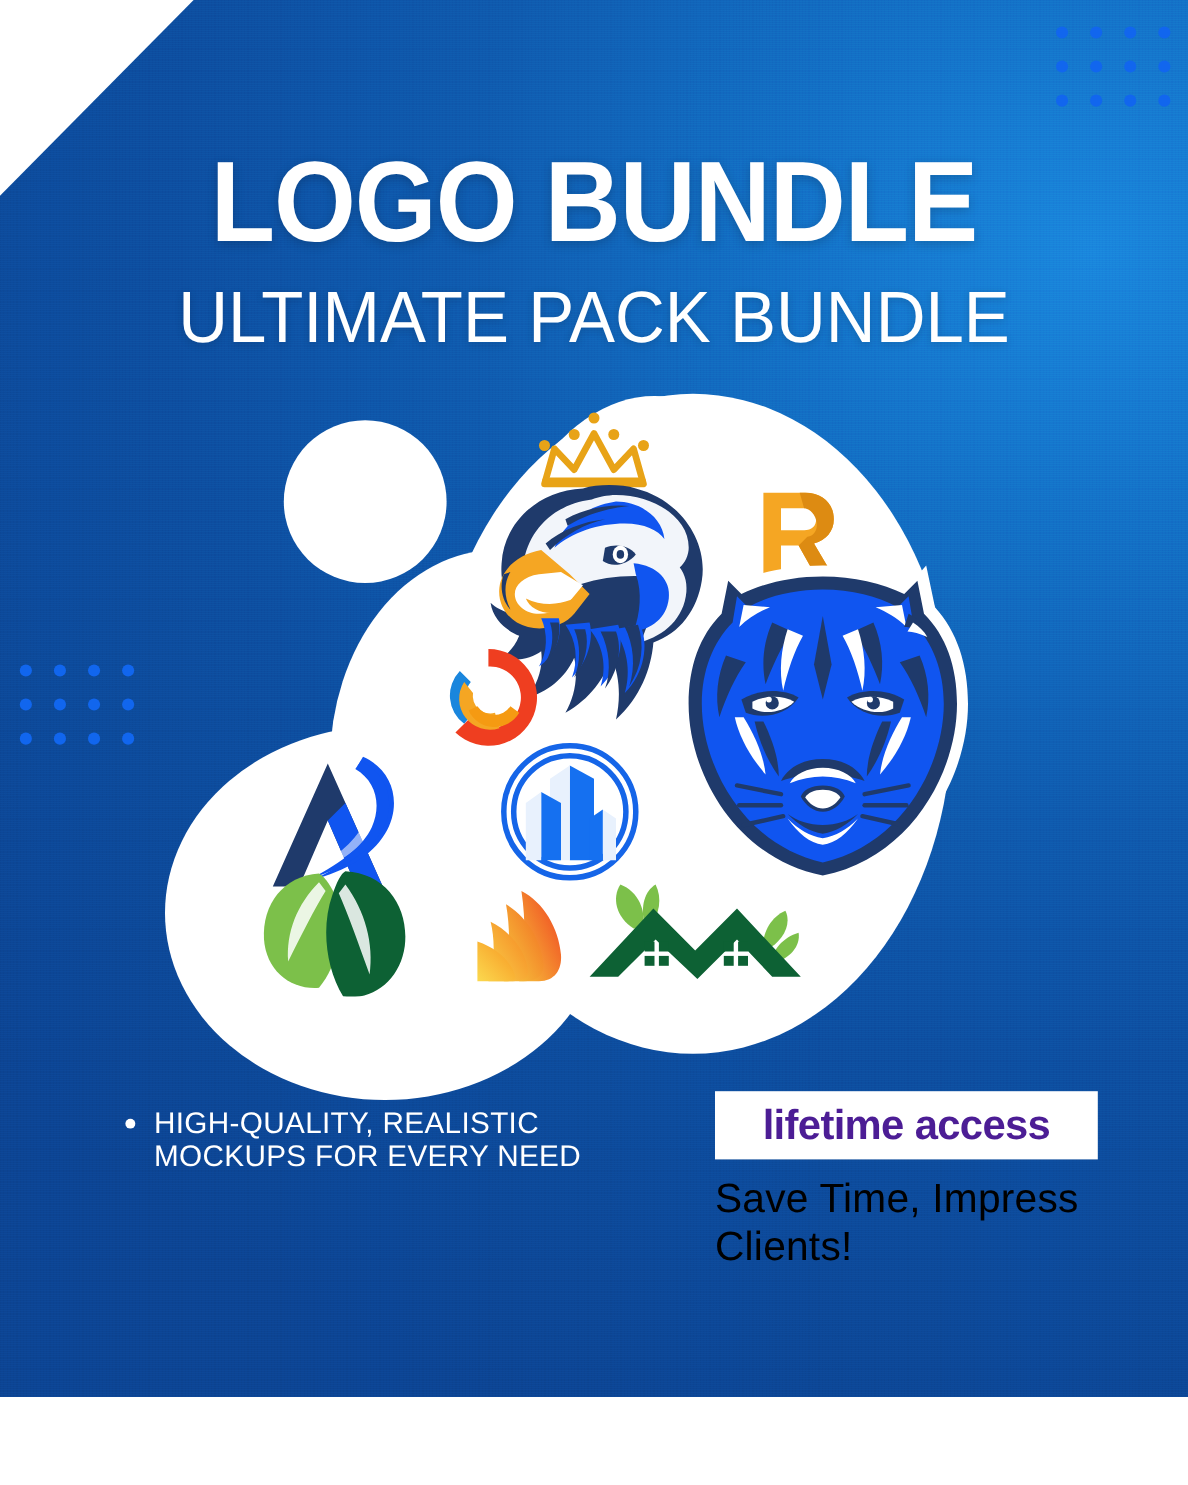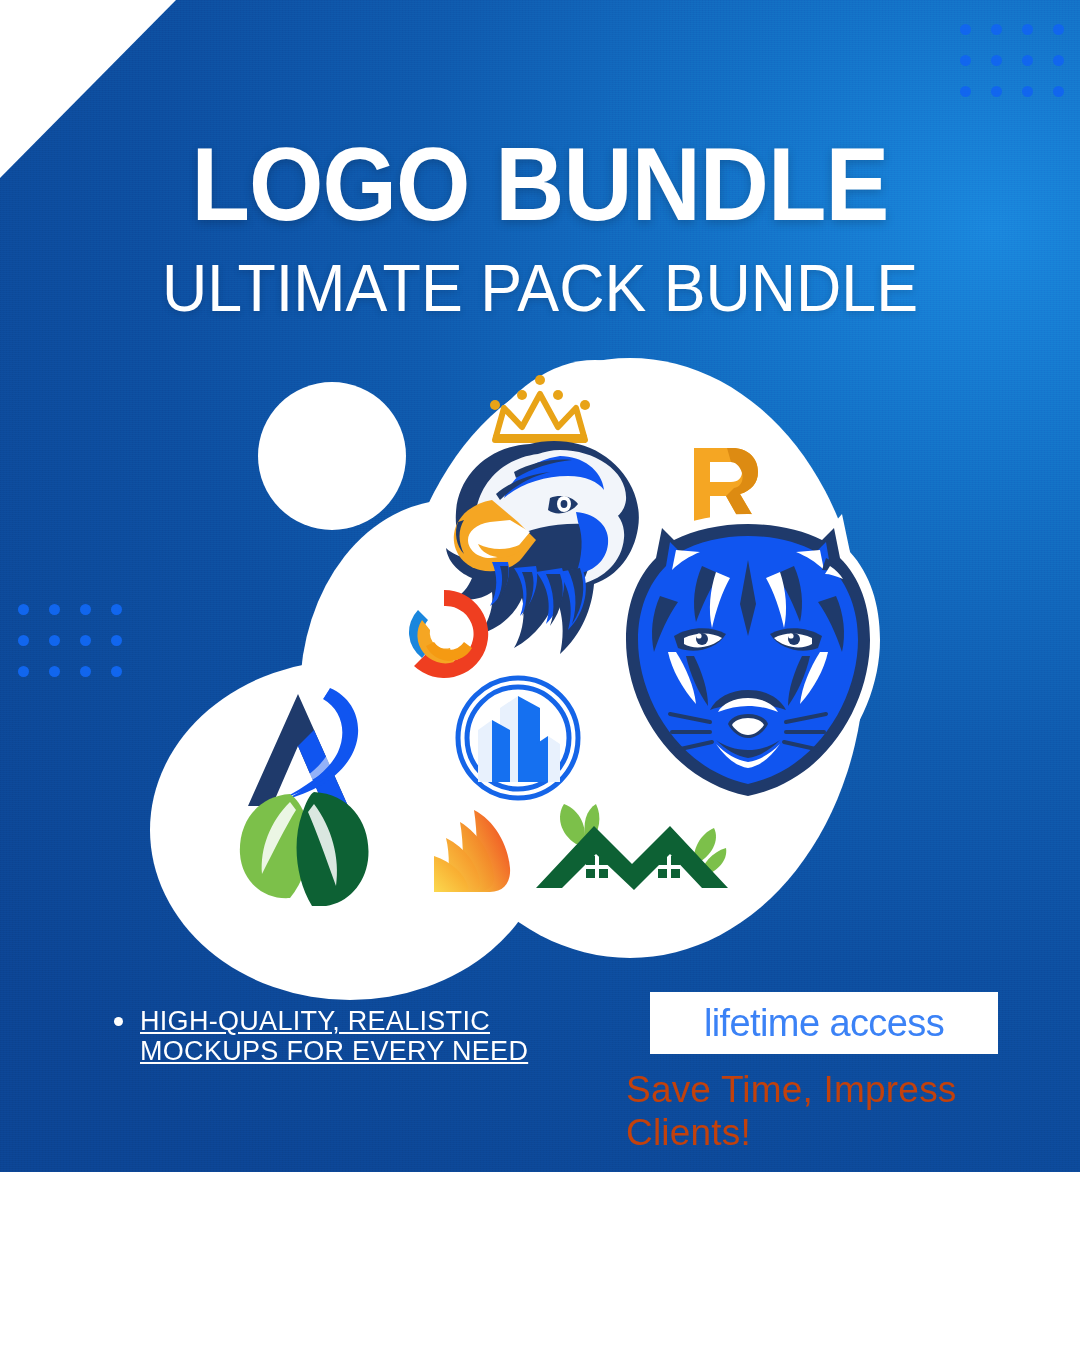--- a/index.html
+++ b/index.html
@@ -1,19 +1,19 @@
 <!DOCTYPE html>
 <html><head>
 <meta charset="utf-8">
 <style>
   html,body{margin:0;padding:0;background:#ffffff;}
   body{width:1080px;height:1350px;overflow:hidden;
        font-family:"Liberation Sans","DejaVu Sans",sans-serif;}
 
-  #poster{position:relative;width:1080px;height:1172px;background:#ffffff;overflow:hidden;}
+  #poster{position:relative;width:1080px;height:1350px;background:#ffffff;overflow:hidden;}
 
   
   .bg-panel{position:absolute;left:0;top:0;width:1080px;height:1270px;
     background:
       radial-gradient(120% 90% at 92% 18%, #1a86dd 0%, #1370c6 22%, #0f5aae 45%, #0d4ea0 65%, #0c4493 100%);
   }
   .bg-noise{position:absolute;inset:0;opacity:.16;mix-blend-mode:overlay;
     background-image:
       repeating-linear-gradient(0deg,rgba(255,255,255,.25) 0 1px,transparent 1px 2px),
       repeating-linear-gradient(90deg,rgba(0,0,0,.22) 0 1px,transparent 1px 3px);
@@ -42,32 +42,32 @@
   #blob-main{left:395px;top:358px;width:470px;height:600px;}
   #blob-sub {left:150px;top:660px;width:400px;height:340px;}
   #blob-tail{left:258px;top:382px;width:148px;height:148px;}
   #blob-link{left:300px;top:500px;width:330px;height:420px;background:#fff;border-radius:46% 50% 50% 44%;position:absolute;}
   #blob-link2{left:430px;top:360px;width:330px;height:560px;background:#fff;border-radius:50%;position:absolute;}
 
   .logo{position:absolute;}
 
   
   .bullets{position:absolute;left:104px;top:1006px;width:470px;color:#fff;}
-  .bullets ul{margin:0;padding:0;list-style:none;text-decoration:underline;}
+  .bullets ul{margin:0;padding:0;list-style:none;}
   .bullets li{position:relative;padding-left:36px;margin-bottom:24px;
     font-size:27px;line-height:1.12;letter-spacing:.3px;font-weight:400;}
   .bullets li:last-child{margin-bottom:0;}
   .bullets li::before{content:"";position:absolute;left:10px;top:11px;
     width:9px;height:9px;border-radius:50%;background:#fff;}
 
   
   .badge{position:absolute;left:650px;top:992px;width:348px;height:62px;background:#fff;
     display:flex;align-items:center;justify-content:center;}
-  .badge span{color:#3b82f6;font-size:38px;font-weight:400;letter-spacing:-.6px;}
-  .tagline{position:absolute;left:626px;top:1068px;width:360px;color:#c2410c;
+  .badge span{color:#4c1d95;font-size:38px;font-weight:700;letter-spacing:-.6px;}
+  .tagline{position:absolute;left:650px;top:1068px;width:360px;color:#000000;
     font-size:37px;line-height:1.17;font-weight:400;letter-spacing:.2px;}
 </style>
 </head>
 <body>
 
 <div id="poster">
 
   <div class="bg-panel">
     <div class="bg-noise"></div>
   </div>

